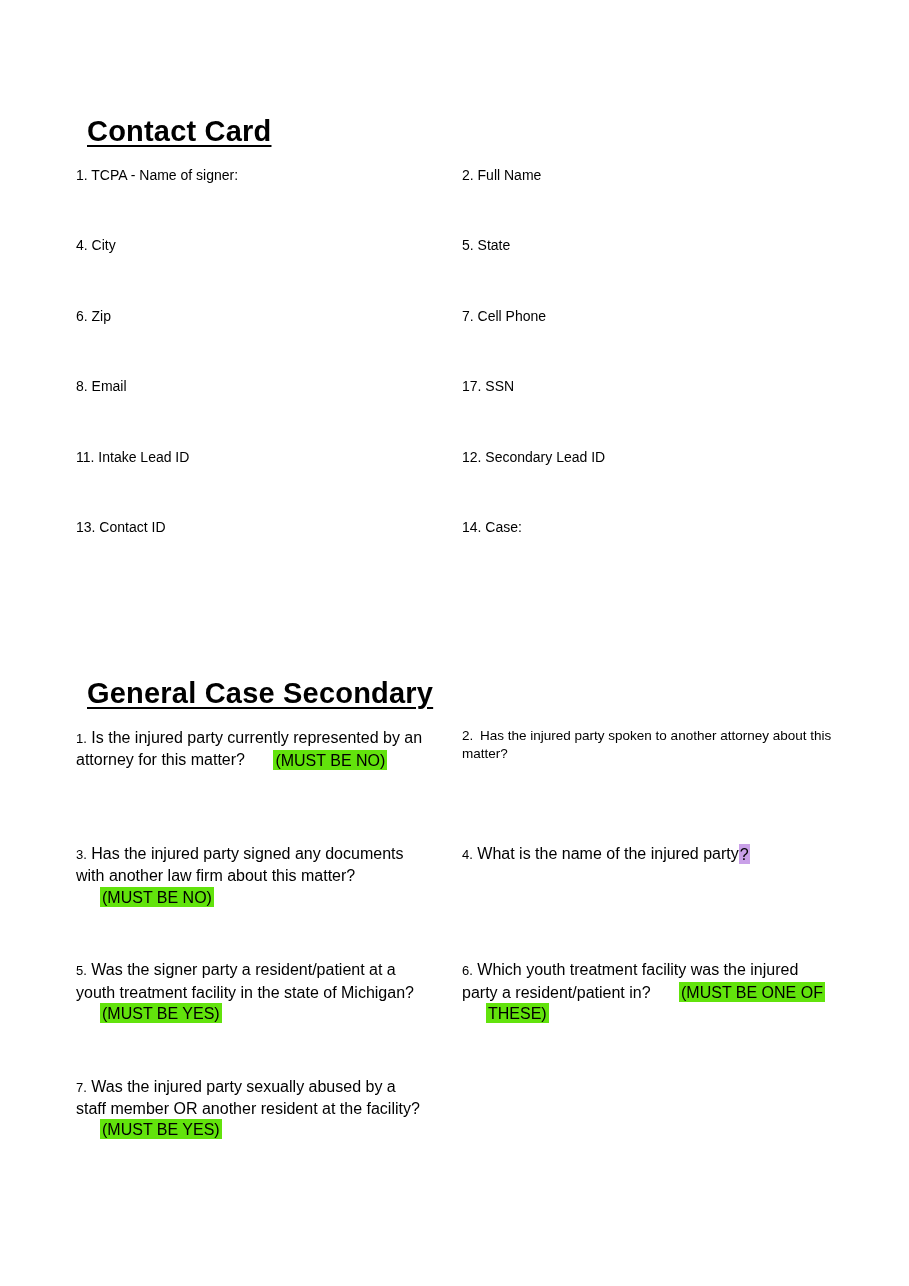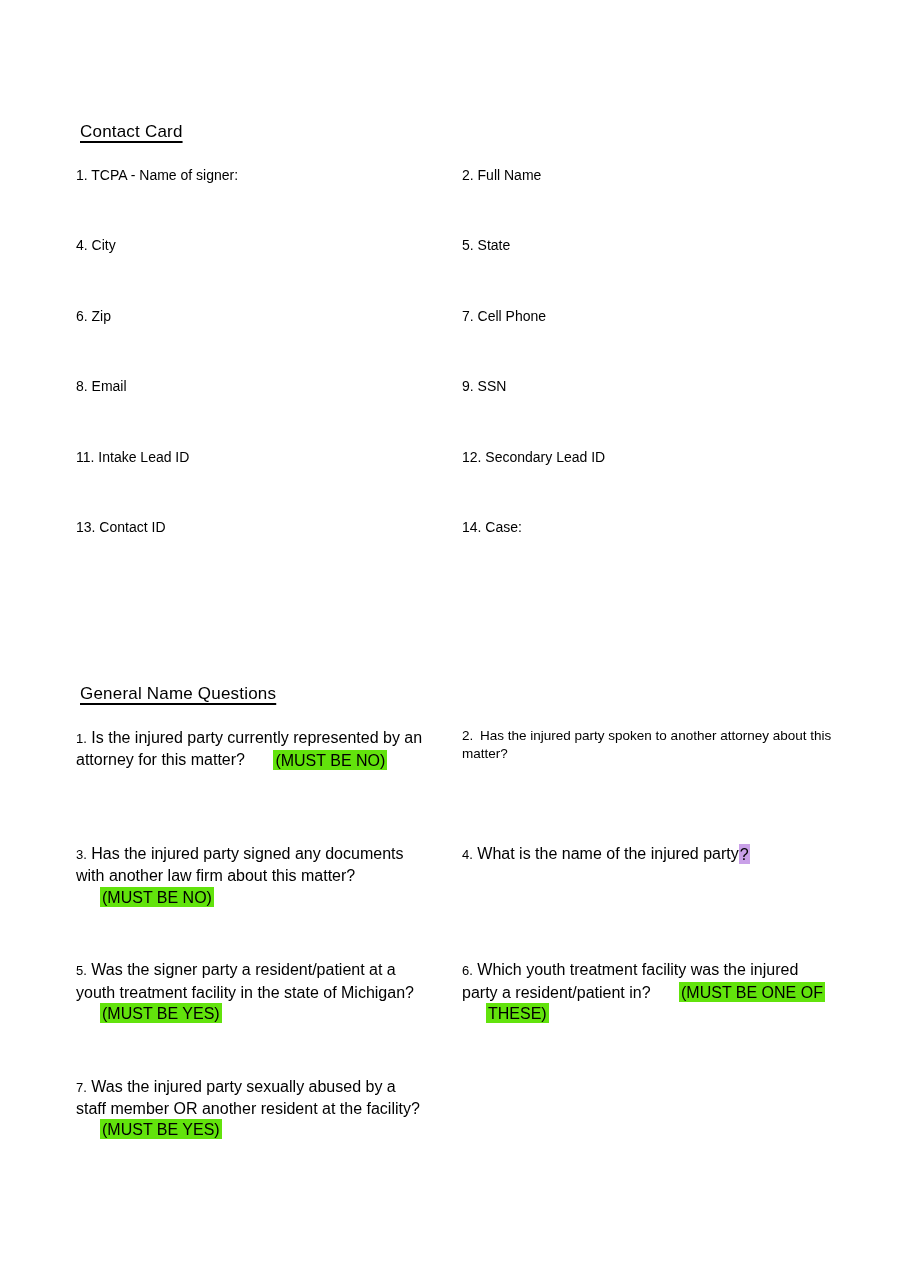--- a/index.html
+++ b/index.html
@@ -13,23 +13,23 @@
     width: 909px; height: 1286px;
     background: var(--paper);
     font-family: "Liberation Sans", sans-serif;
     color: var(--ink);
     overflow: hidden;
   }
   .doc { position: absolute; inset: 0; width: 909px; height: 1286px; background: var(--paper); }
 
   .heading {
     position: absolute;
-    left: 80px;
-    font-size: 17px;
-    font-weight: 400;
+    left: 87px;
+    font-size: 29px;
+    font-weight: 700;
     line-height: 27px;
     text-decoration: underline;
     text-decoration-thickness: 1.5px;
     text-underline-offset: 4px;
     letter-spacing: 0.2px;
     white-space: nowrap;
   }
   #contact-heading { top: 118px; }
   #general-heading { top: 680px; }
 
@@ -83,28 +83,28 @@
   <h1 class="heading" id="contact-heading">Contact Card</h1>
 
   <div class="contact-grid">
     <div class="field">1. TCPA - Name of signer:</div>
     <div class="field">2. Full Name</div>
     <div class="field">4. City</div>
     <div class="field">5. State</div>
     <div class="field">6. Zip</div>
     <div class="field">7. Cell Phone</div>
     <div class="field">8. Email</div>
-    <div class="field">9. SSN</div>
+    <div class="field">17. SSN</div>
     <div class="field">11. Intake Lead ID</div>
     <div class="field">12. Secondary Lead ID</div>
     <div class="field">13. Contact ID</div>
     <div class="field">14. Case:</div>
   </div>
 
-  <h1 class="heading" id="general-heading">General Name Questions</h1>
+  <h1 class="heading" id="general-heading">General Case Secondary</h1>
 
   <div class="questions-grid">
 
     <div class="q">
       <span class="qnum">1.</span><span> Is the injured party currently represented by an attorney for this matter? </span><mark class="hl-green">(MUST BE NO)</mark>
     </div>
 
     <div class="q small">
       <span class="qnum">2.</span><span> Has the injured party spoken to another attorney about this matter?</span>
     </div>

